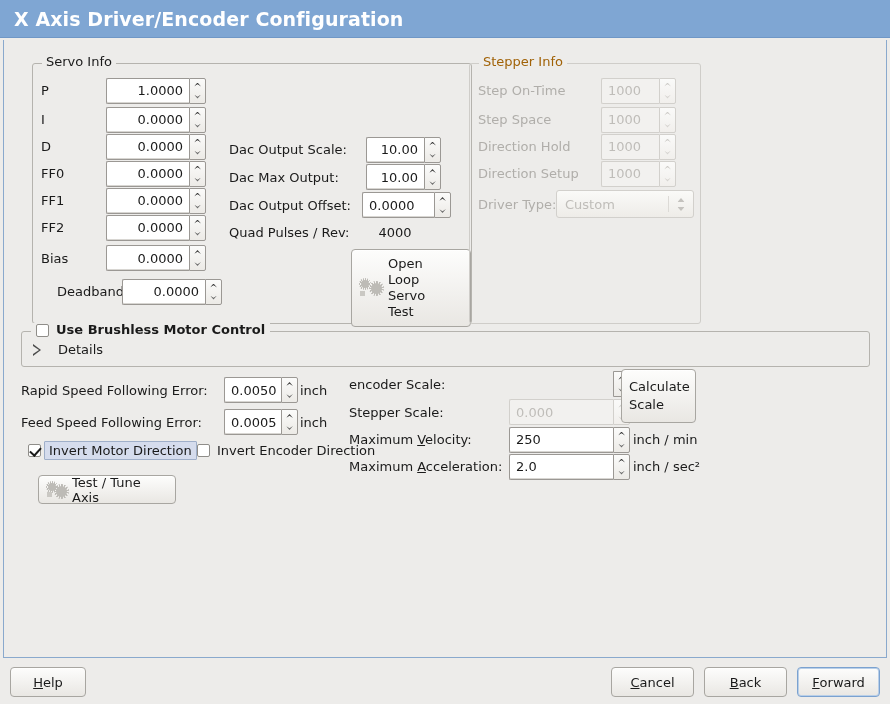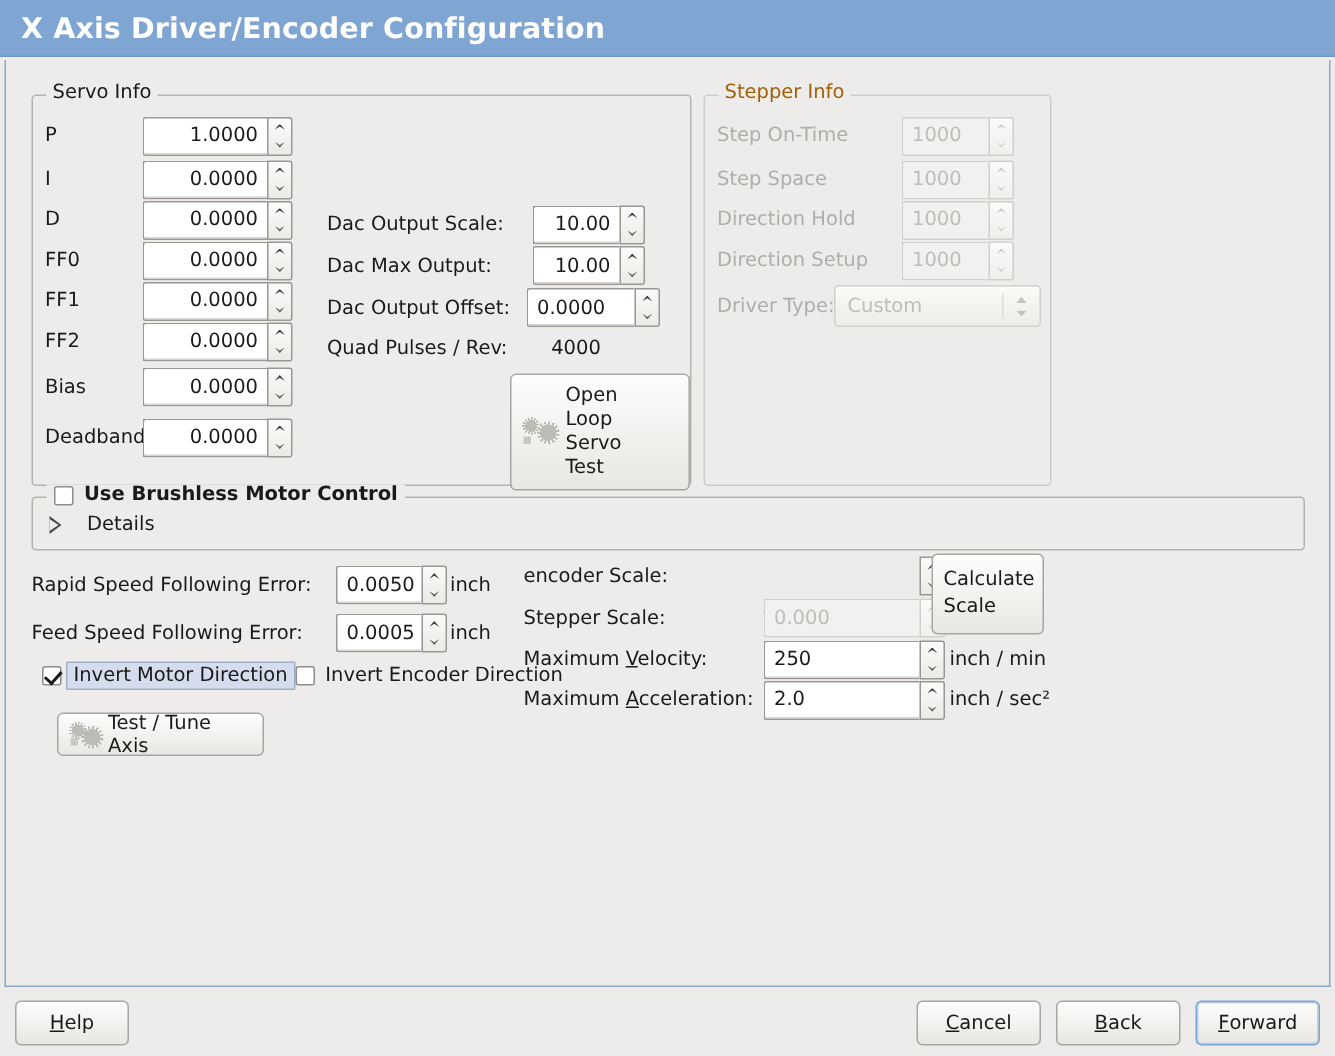--- a/index.html
+++ b/index.html
@@ -204,21 +204,21 @@
 </style>
 </head>
 <body>
 
 <div id="titlebar">
   <span class="title">X Axis Driver/Encoder Configuration</span>
 </div>
 
 <div id="content">
 
-  <div class="group" style="left:17px; top:23px; width:440px; height:261px;">
+  <div class="group" style="left:28px; top:23px; width:440px; height:261px;">
     <span class="legend">Servo Info</span>
 
     <div style="position:absolute; left:8px; top:11px;">
       <div style="display:flex; align-items:center; height:31px;">
         <span class="lbl" style="width:65px;">P</span>
         <span class="spin">
           <span class="field" style="width:83px;">1.0000</span>
           <span class="btns">
               <span class="up"></span>
               <span class="dn"></span>
@@ -278,21 +278,21 @@
       <div style="display:flex; align-items:center; height:34px;">
         <span class="lbl" style="width:65px;">Bias</span>
         <span class="spin">
           <span class="field" style="width:83px;">0.0000</span>
           <span class="btns">
               <span class="up"></span>
               <span class="dn"></span>
             </span>
         </span>
       </div>
-      <div style="display:flex; align-items:center; height:33px;">
+      <div style="display:flex; align-items:center; height:33px;margin-left:16px;">
         <span class="lbl" style="width:65px;">Deadband</span>
         <span class="spin">
           <span class="field" style="width:83px;">0.0000</span>
           <span class="btns">
               <span class="up"></span>
               <span class="dn"></span>
             </span>
         </span>
       </div>
     </div>

